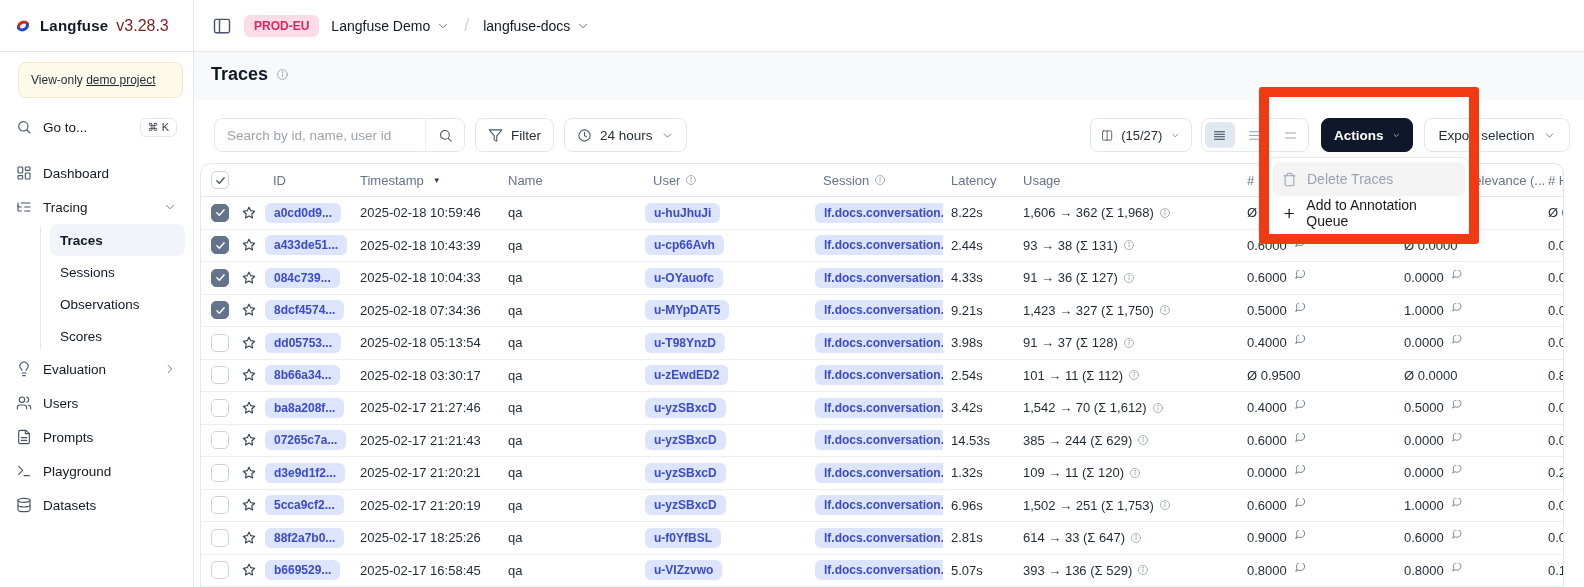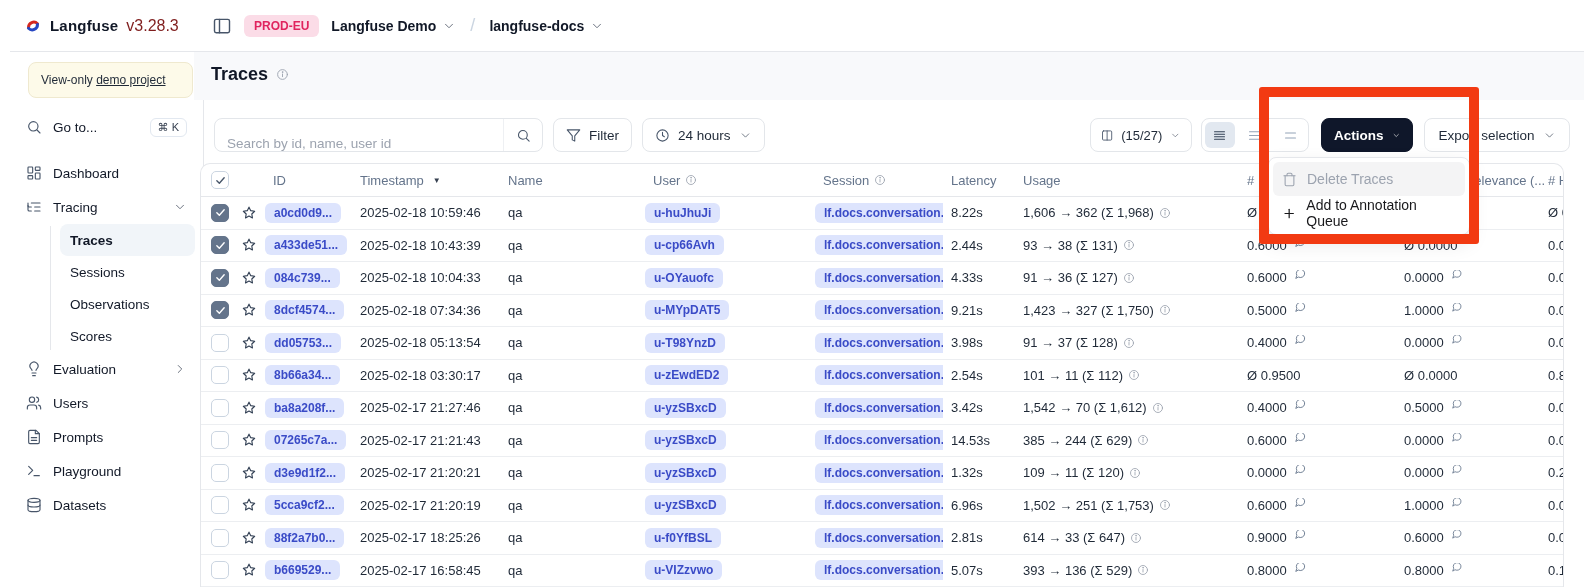--- a/index.html
+++ b/index.html
@@ -2,55 +2,55 @@
 <html><head>
 <meta charset="utf-8">
 <style>
   html,body{margin:0;padding:0;background:#fff;}
   .app{position:relative;width:1584px;height:587px;overflow:hidden;background:#fff;
        font-family:"Liberation Sans","DejaVu Sans",sans-serif;color:#0f172a;-webkit-font-smoothing:antialiased;}
   svg{display:block;}
   .ic{stroke:#475569;fill:none;stroke-width:1.7;stroke-linecap:round;stroke-linejoin:round;}
 
   
-  .sidebar{position:absolute;left:10px;top:0;width:193px;height:587px;border-right:1px solid #e5e7eb;background:#fff;}
+  .sidebar{position:absolute;left:0;top:0;width:193px;height:587px;border-right:1px solid #e5e7eb;background:#fff;}
   .logo-row{height:52px;display:flex;align-items:center;gap:8px;padding:0 14px;border-bottom:1px solid #e5e7eb;box-sizing:border-box;}
   .logo-name{font-weight:700;font-size:15px;letter-spacing:.2px;color:#111827;}
   .logo-ver{font-size:16px;color:#7f1d1d;font-weight:400;}
   .banner{margin:10px 10px 0 18px;background:#fdfae9;border:1px solid #efe9cf;border-radius:8px;
           padding:10px 12px;font-size:12px;color:#1f2937;}
   .banner a{color:#1f2937;text-decoration:underline;cursor:pointer;}
   .nav{padding:14px 8px 0 8px;}
   .nav-item{height:34px;display:flex;align-items:center;gap:11px;padding:0 8px;font-size:13.5px;color:#111827;border-radius:8px;cursor:pointer;}
   .nav-item .grow{flex:1;}
   .goto{height:30px;margin-bottom:14px;}
   .kbd{border:1px solid #e2e8f0;border-radius:6px;padding:2px 7px;font-size:11px;color:#374151;background:#fff;}
   .subwrap{position:relative;margin-left:24px;}
   .guide{position:absolute;left:8px;top:2px;bottom:2px;width:1px;background:#e5e7eb;}
   .sub-item{height:32px;display:flex;align-items:center;padding:0 10px;margin-left:18px;font-size:13.5px;color:#111827;border-radius:8px;cursor:pointer;}
   .sub-item.active{background:#f1f5f9;font-weight:600;}
 
   
   .topbar{position:absolute;left:194px;top:0;width:1390px;height:52px;border-bottom:1px solid #e5e7eb;
           display:flex;align-items:center;gap:12px;padding:0 0 0 18px;box-sizing:border-box;background:#fff;}
   .env-badge{background:#fbdce7;color:#e0245e;font-size:12px;font-weight:600;border-radius:6px;padding:4px 10px;}
-  .crumb{display:flex;align-items:center;gap:6px;font-size:14px;font-weight:700;color:#111827;cursor:pointer;}
+  .crumb{display:flex;align-items:center;gap:6px;font-size:14px;font-weight:400;color:#111827;cursor:pointer;}
   .slash{color:#cbd5e1;font-size:18px;font-weight:300;padding:0 2px;}
 
   
   .band{position:absolute;left:194px;top:52px;width:1390px;height:48px;background:#f8f9fb;}
   .page-title{position:absolute;left:211px;top:64px;display:flex;align-items:center;gap:8px;
               font-size:18px;font-weight:600;color:#111827;}
 
   
   .toolbar{position:absolute;left:214px;top:118px;width:1356px;height:34px;display:flex;align-items:center;}
   .btn{height:34px;box-sizing:border-box;border:1px solid #e3e6ea;border-radius:8px;background:#fff;
        display:flex;align-items:center;gap:8px;padding:4px 12px;font-size:13.5px;font-weight:500;color:#1f2937;cursor:pointer;}
-  .searchbox{width:329px;height:34px;box-sizing:border-box;border:1px solid #e3e6ea;border-radius:8px;
-             display:flex;align-items:flex-end;overflow:hidden;background:#fff;}
+  .searchbox{width:251px;height:34px;box-sizing:border-box;border:1px solid #e3e6ea;border-radius:8px;
+             display:flex;align-items:center;overflow:hidden;background:#fff;}
   .searchbox input{flex:1;border:none;outline:none;padding:0 12px;font-size:13.5px;color:#111827;
                    font-family:"Liberation Sans","DejaVu Sans",sans-serif;background:transparent;}
   .searchbox input::placeholder{color:#9ca3af;}
   .search-ic{width:38px;height:100%;display:flex;align-items:center;justify-content:center;border-left:1px solid #eef0f3;cursor:pointer;}
   .sp10{width:10px;}
   .right-cluster{margin-left:auto;display:flex;align-items:center;}
   .heights{width:108px;height:34px;box-sizing:border-box;border:1px solid #e3e6ea;border-radius:8px;background:#fff;
            display:flex;align-items:center;justify-content:space-around;}
   .hcell{width:30px;height:26px;display:flex;align-items:center;justify-content:center;border-radius:6px;cursor:pointer;}
   .hcell.active{background:#e2e8f0;}

